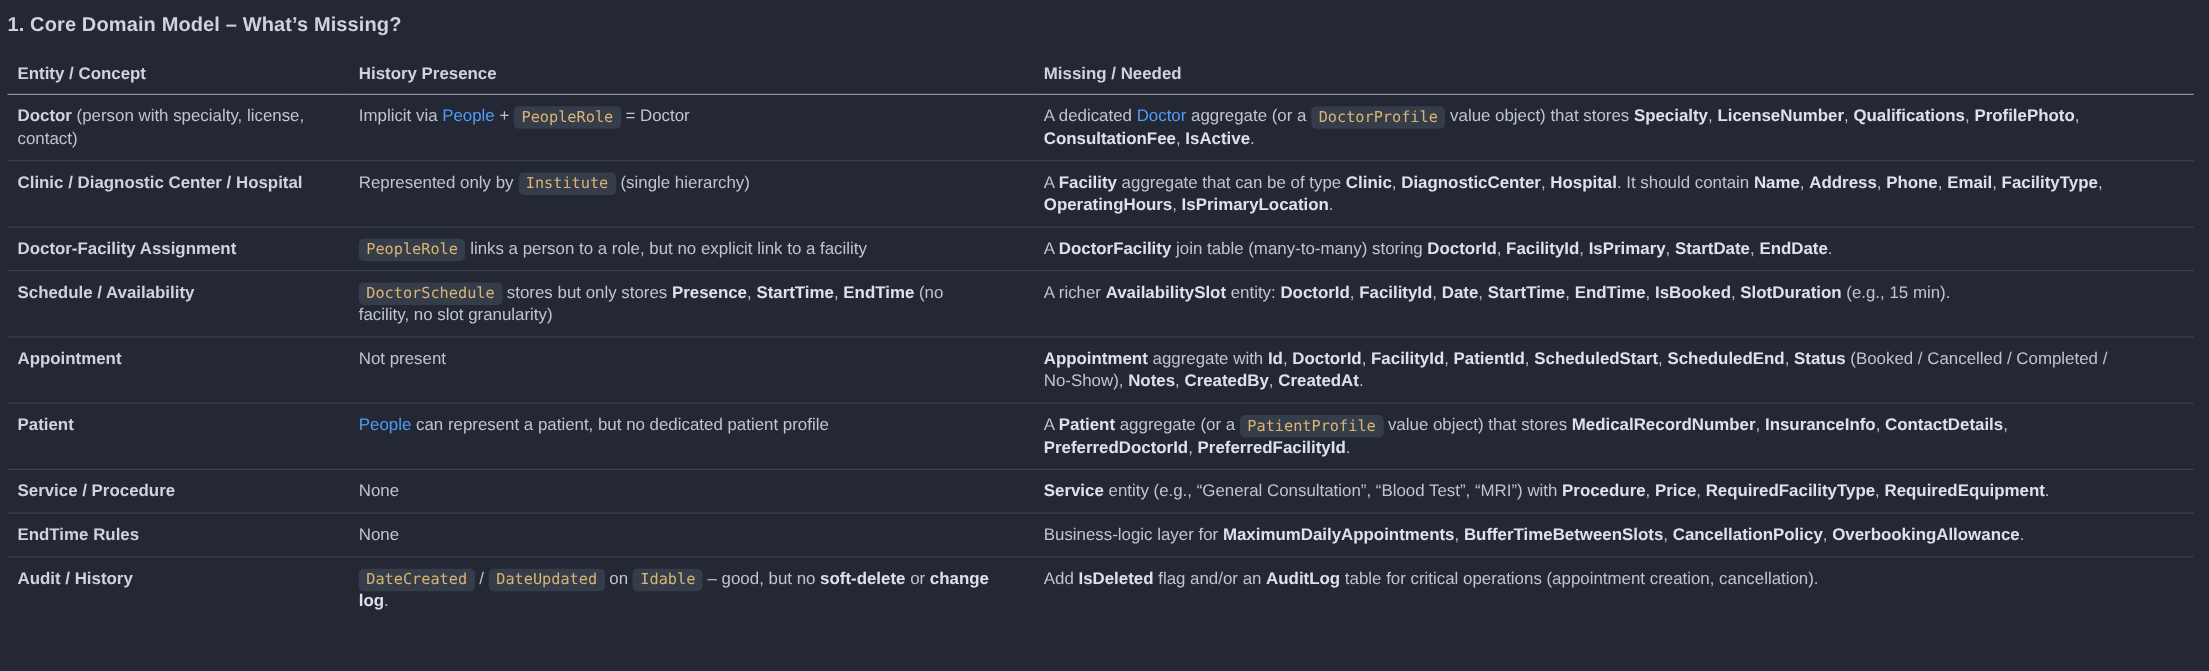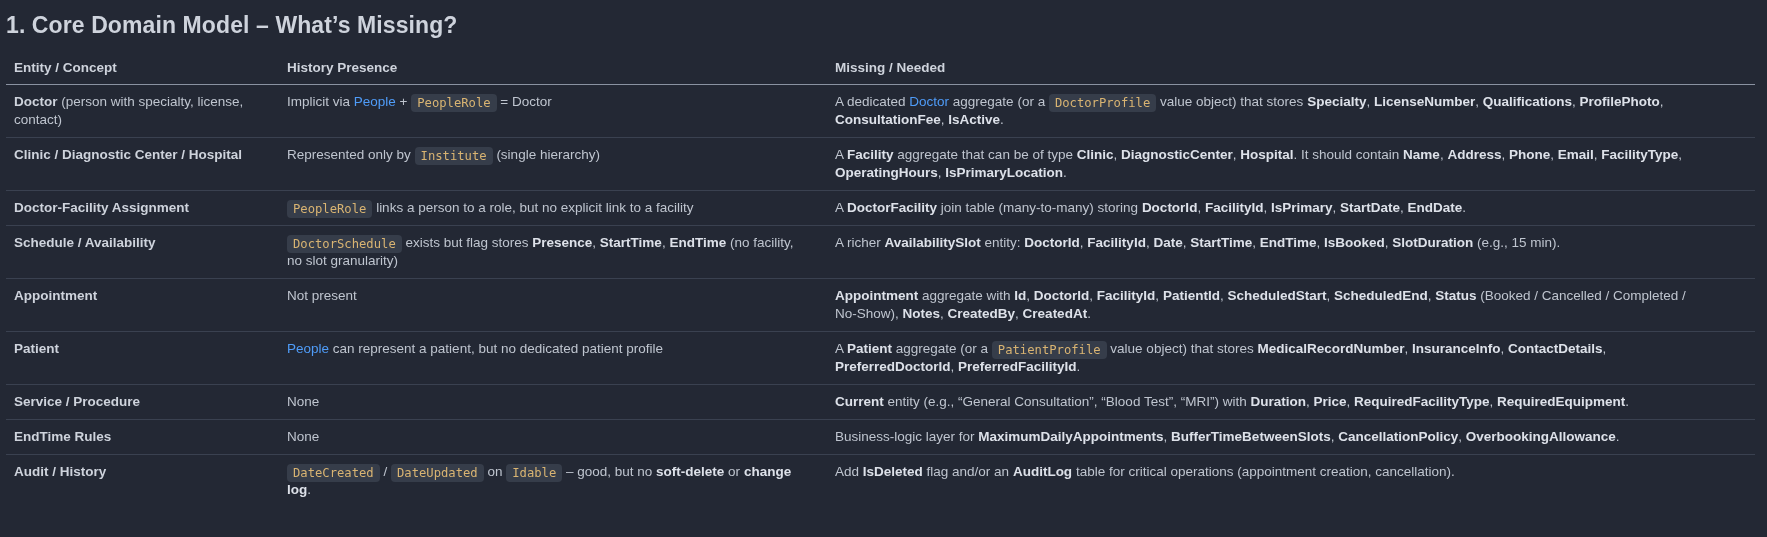--- a/index.html
+++ b/index.html
@@ -12,21 +12,21 @@
   body{
     width:1767px;min-height:537px;
     background:var(--bg);
     color:var(--text);
     font-family:"Liberation Sans","DejaVu Sans",sans-serif;
     font-size:13.5px;
     padding:12px 12px 20px 6px;
   }
   h2.page-title{
     margin:0 0 14px 0;
-    font-size:23px;
+    font-size:16px;
     font-weight:700;
     color:var(--heading);
     letter-spacing:.1px;
   }
   table.domain-table{
     width:100%;
     border-collapse:collapse;
     table-layout:fixed;
   }
   col.c1{width:273px;}
@@ -94,40 +94,40 @@
   </tr>
 
   <tr>
     <td class="cell-entity"><strong>Doctor-Facility Assignment</strong></td>
     <td class="cell-presence"><code class="seg-code">PeopleRole</code><span> links a person to a role, but no explicit link to a facility</span></td>
     <td class="cell-missing"><span>A </span><strong>DoctorFacility</strong><span> join table (many-to-many) storing </span><strong>DoctorId</strong><span>, </span><strong>FacilityId</strong><span>, </span><strong>IsPrimary</strong><span>, </span><strong>StartDate</strong><span>, </span><strong>EndDate</strong><span>.</span></td>
   </tr>
 
   <tr>
     <td class="cell-entity"><strong>Schedule / Availability</strong></td>
-    <td class="cell-presence"><code class="seg-code">DoctorSchedule</code><span> exists but flag stores </span><strong>Presence</strong><span>, </span><strong>StartTime</strong><span>, </span><strong>EndTime</strong><span> (no facility, no slot granularity)</span></td>
+    <td class="cell-presence"><code class="seg-code">DoctorSchedule</code><span> stores but only stores </span><strong>Presence</strong><span>, </span><strong>StartTime</strong><span>, </span><strong>EndTime</strong><span> (no facility, no slot granularity)</span></td>
     <td class="cell-missing"><span>A richer </span><strong>AvailabilitySlot</strong><span> entity: </span><strong>DoctorId</strong><span>, </span><strong>FacilityId</strong><span>, </span><strong>Date</strong><span>, </span><strong>StartTime</strong><span>, </span><strong>EndTime</strong><span>, </span><strong>IsBooked</strong><span>, </span><strong>SlotDuration</strong><span> (e.g., 15 min).</span></td>
   </tr>
 
   <tr>
     <td class="cell-entity"><strong>Appointment</strong></td>
     <td class="cell-presence"><span>Not present</span></td>
     <td class="cell-missing"><strong>Appointment</strong><span> aggregate with </span><strong>Id</strong><span>, </span><strong>DoctorId</strong><span>, </span><strong>FacilityId</strong><span>, </span><strong>PatientId</strong><span>, </span><strong>ScheduledStart</strong><span>, </span><strong>ScheduledEnd</strong><span>, </span><strong>Status</strong><span> (Booked / Cancelled / Completed / No-Show), </span><strong>Notes</strong><span>, </span><strong>CreatedBy</strong><span>, </span><strong>CreatedAt</strong><span>.</span></td>
   </tr>
 
   <tr>
     <td class="cell-entity"><strong>Patient</strong></td>
     <td class="cell-presence"><a class="seg-link" href="#">People</a><span> can represent a patient, but no dedicated patient profile</span></td>
     <td class="cell-missing"><span>A </span><strong>Patient</strong><span> aggregate (or a </span><code class="seg-code">PatientProfile</code><span> value object) that stores </span><strong>MedicalRecordNumber</strong><span>, </span><strong>InsuranceInfo</strong><span>, </span><strong>ContactDetails</strong><span>, </span><strong>PreferredDoctorId</strong><span>, </span><strong>PreferredFacilityId</strong><span>.</span></td>
   </tr>
 
   <tr>
     <td class="cell-entity"><strong>Service / Procedure</strong></td>
     <td class="cell-presence"><span>None</span></td>
-    <td class="cell-missing"><strong>Current</strong><span> entity (e.g., “General Consultation”, “Blood Test”, “MRI”) with </span><strong>Duration</strong><span>, </span><strong>Price</strong><span>, </span><strong>RequiredFacilityType</strong><span>, </span><strong>RequiredEquipment</strong><span>.</span></td>
+    <td class="cell-missing"><strong>Service</strong><span> entity (e.g., “General Consultation”, “Blood Test”, “MRI”) with </span><strong>Procedure</strong><span>, </span><strong>Price</strong><span>, </span><strong>RequiredFacilityType</strong><span>, </span><strong>RequiredEquipment</strong><span>.</span></td>
   </tr>
 
   <tr>
     <td class="cell-entity"><strong>EndTime Rules</strong></td>
     <td class="cell-presence"><span>None</span></td>
     <td class="cell-missing"><span>Business-logic layer for </span><strong>MaximumDailyAppointments</strong><span>, </span><strong>BufferTimeBetweenSlots</strong><span>, </span><strong>CancellationPolicy</strong><span>, </span><strong>OverbookingAllowance</strong><span>.</span></td>
   </tr>
 
   <tr>
     <td class="cell-entity"><strong>Audit / History</strong></td>

